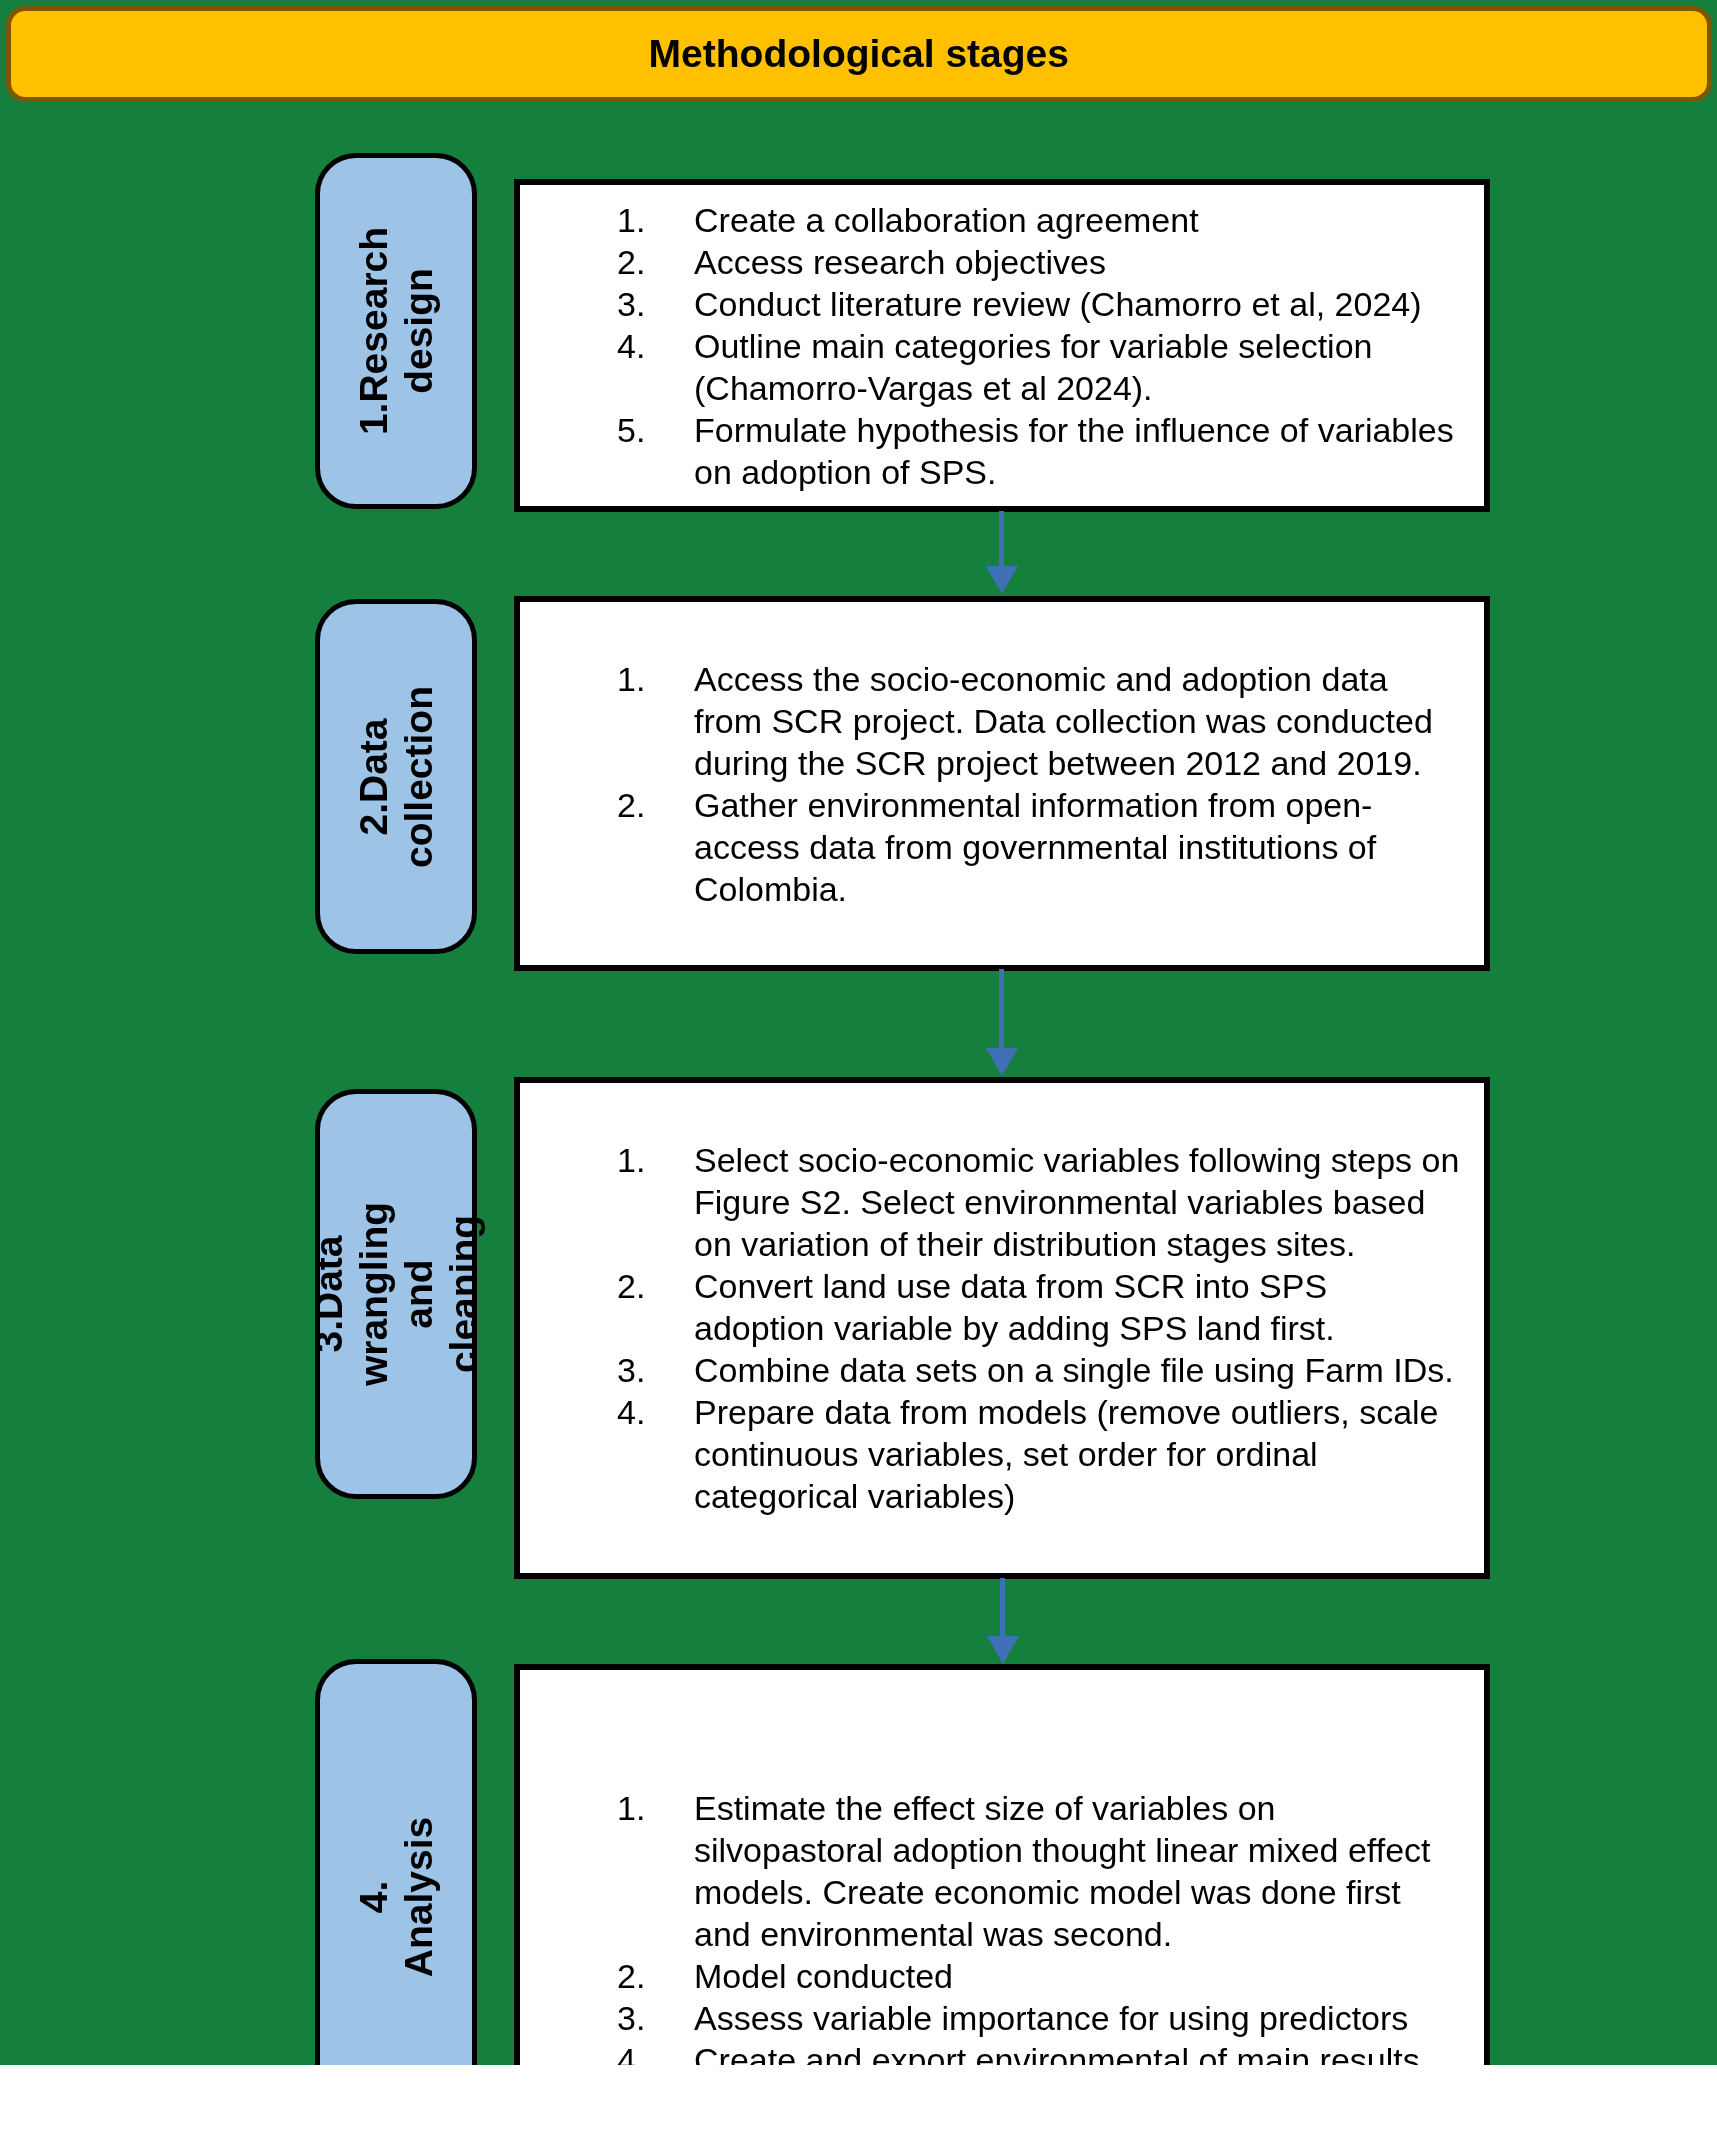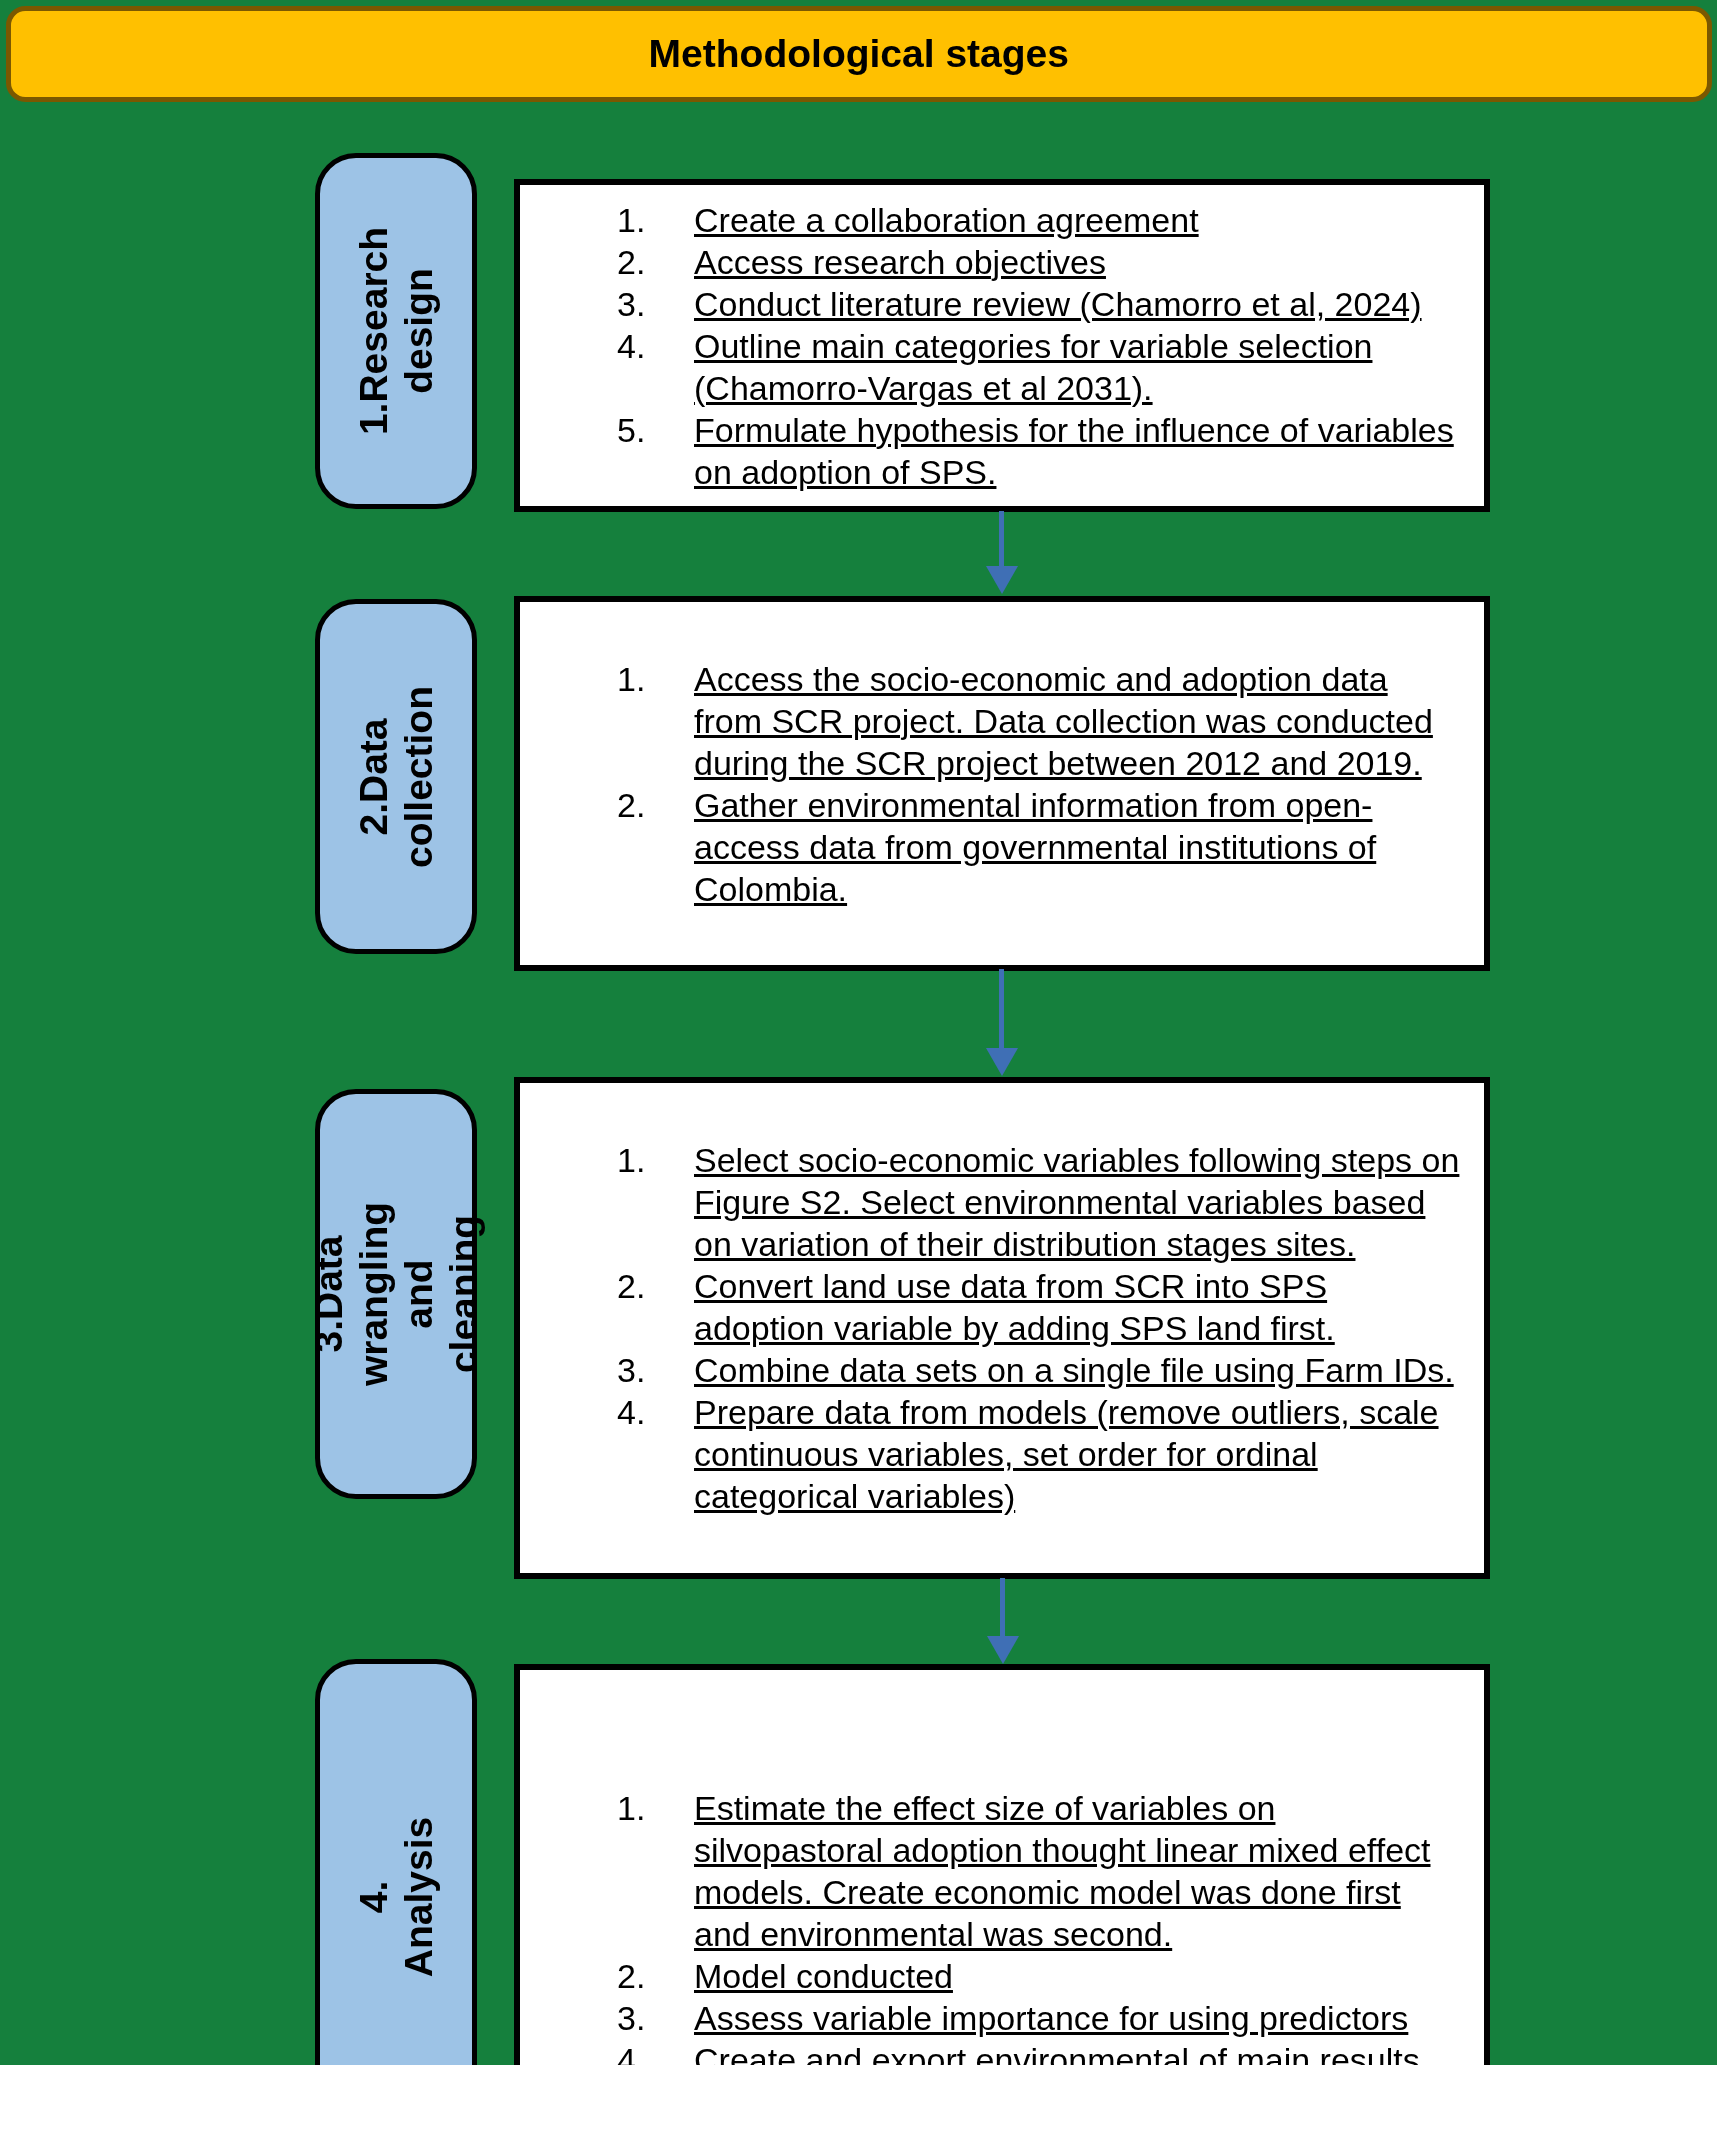--- a/index.html
+++ b/index.html
@@ -66,21 +66,21 @@
     display: flex; flex-direction: column; justify-content: center;
     padding: 9.7px 23px 9.7px 97px;
   }
   #panel1 { top: 179px;  height: 333px; }
   #panel2 { top: 596px;  height: 375px; }
   #panel3 { top: 1077px; height: 502px; }
   #panel4 { top: 1664px; height: 482px; padding-top: 68px; }
 
   .li { display: flex; align-items: flex-start; font-size: 34px; line-height: 42px; }
   .li .num { width: 77px; flex-shrink: 0; }
-  .li .txt { width: 787px; text-decoration: underline; }
+  .li .txt { width: 787px; }
 
   
   .arrow {
     position: absolute;
     width: 33px;
     display: flex; flex-direction: column; align-items: center;
   }
   .arrow .shaft { width: 5.8px; flex: 1 1 auto; background: #3F6FB5; }
   .arrow .head {
     width: 0; height: 0;
@@ -113,21 +113,21 @@
     <div class="li">
       <span class="num">2.</span>
       <span class="txt">Access research objectives</span>
     </div>
     <div class="li">
       <span class="num">3.</span>
       <span class="txt">Conduct literature review (Chamorro et al, 2024)</span>
     </div>
     <div class="li">
       <span class="num">4.</span>
-      <span class="txt">Outline main categories for variable selection (Chamorro-Vargas et al 2031).</span>
+      <span class="txt">Outline main categories for variable selection (Chamorro-Vargas et al 2024).</span>
     </div>
     <div class="li">
       <span class="num">5.</span>
       <span class="txt">Formulate hypothesis for the influence of variables on adoption of SPS.</span>
     </div>
   </div>
 
   <div class="arrow" id="arrow1">
     <div class="shaft"></div>
     <div class="head"></div>

